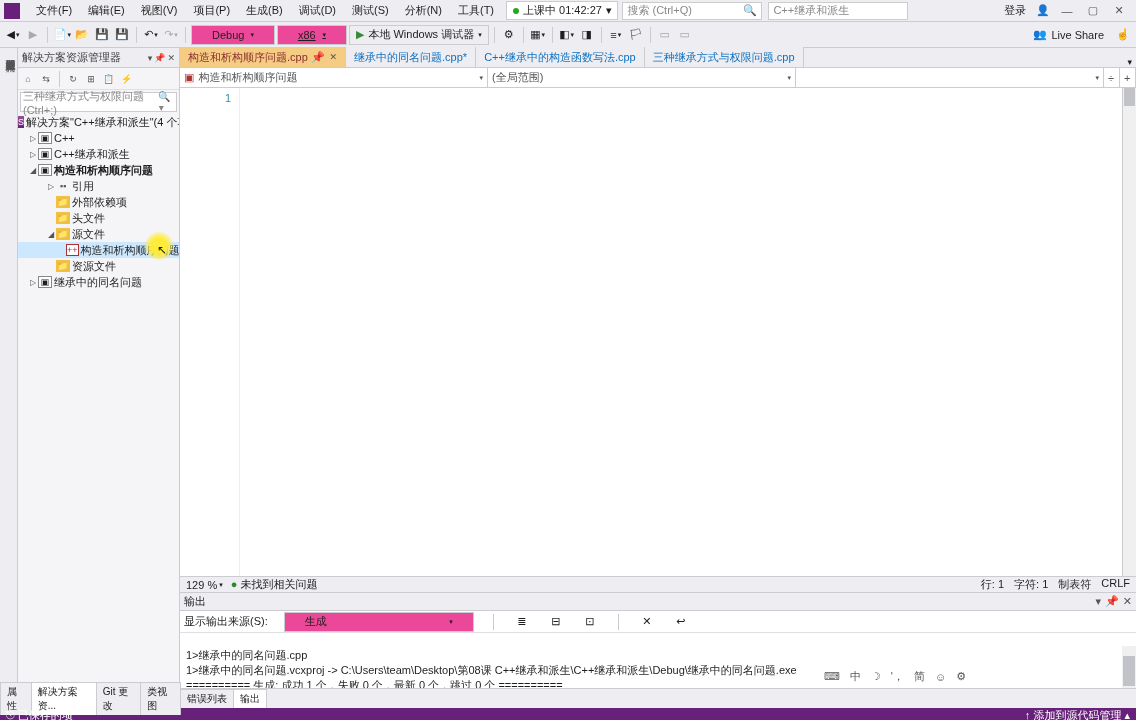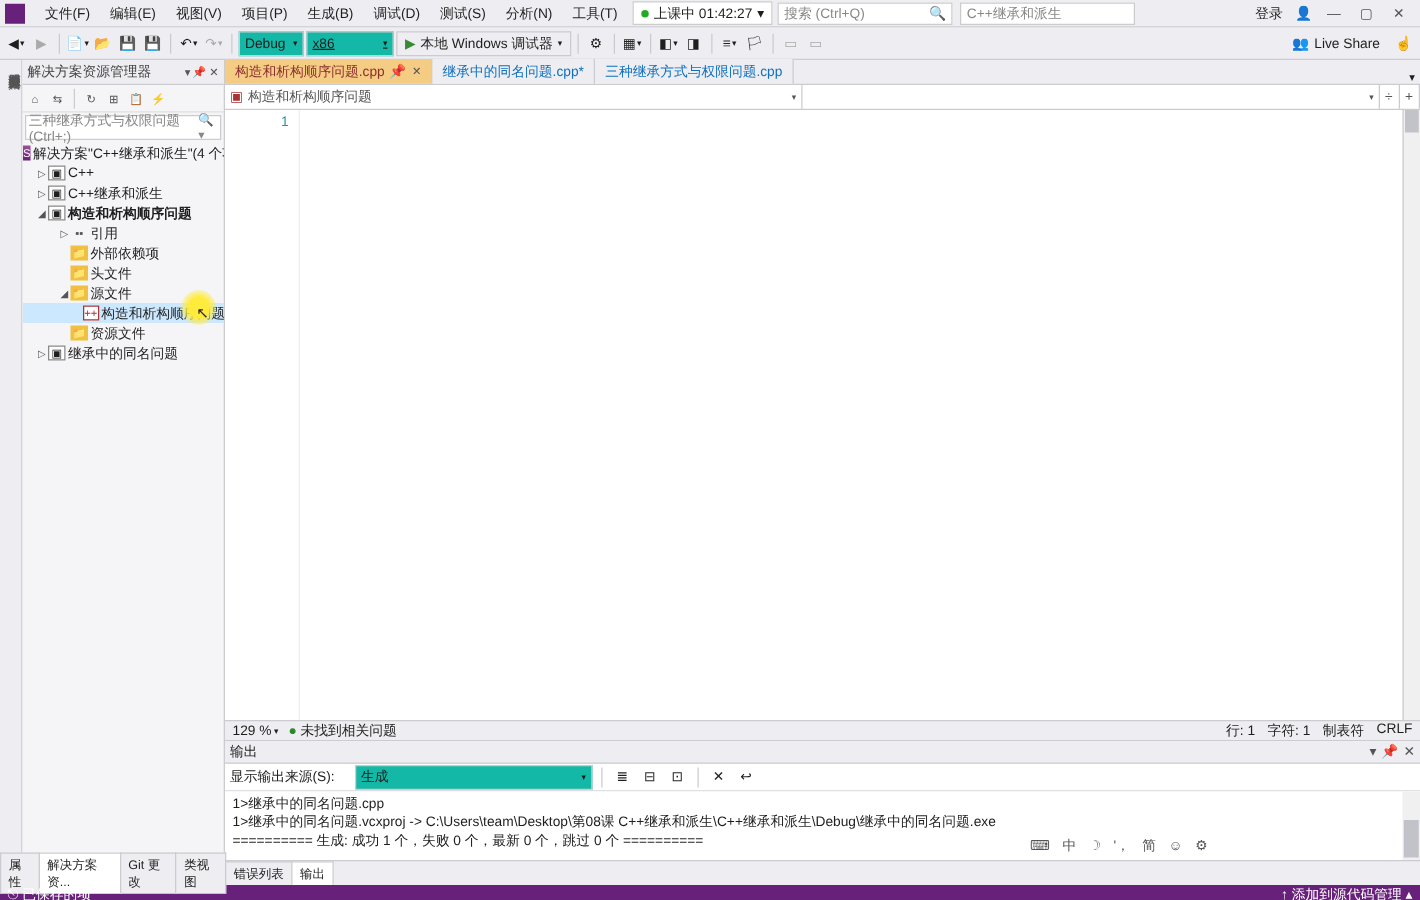--- a/index.html
+++ b/index.html
@@ -11,21 +11,21 @@
 .menubar .rec { background:#fff; border:1px solid #ccc; padding:1px 6px; display:flex; align-items:center; gap:4px; margin:0 4px; }
 .menubar .rec .dot { width:6px; height:6px; background:#2a2; border-radius:50%; }
 .menubar .search { width:140px; height:18px; border:1px solid #ccc; padding:0 4px; color:#888; display:flex; align-items:center; justify-content:space-between; background:#fff; }
 .menubar .launch { width:140px; height:18px; border:1px solid #ccc; color:#888; display:flex; align-items:center; padding:0 4px; margin-left:6px; background:#fff; }
 .menubar .login { padding:2px 6px; }
 .menubar .winbtn { width:26px; text-align:center; padding:2px 0; color:#555; }
 .toolbar { height:26px; background:#eeeef2; display:flex; align-items:center; padding:0 4px; border-bottom:1px solid #ccccd0; gap:2px; }
 .tb { width:18px; height:18px; display:flex; align-items:center; justify-content:center; border:1px solid transparent; }
 .tb.drop::after { content:"▾"; font-size:7px; margin-left:1px; }
 .sep { width:1px; height:16px; background:#ccccd0; margin:0 3px; }
-.combo { height:20px; border:1px solid #ccccd0; background:#14b8a6; display:flex; align-items:center; padding:0 4px; min-width:50px; }
+.combo { height:20px; border:1px solid #ccccd0; background:#ec4899; display:flex; align-items:center; padding:0 20px; min-width:50px; }
 .combo::after { content:"▾"; font-size:7px; margin-left:auto; padding-left:6px; }
 .runbtn { display:flex; align-items:center; gap:4px; padding:0 6px; height:20px; border:1px solid #ccccd0; }
 .runbtn .tri { color:#388a34; }
 .liveshare { margin-left:auto; display:flex; align-items:center; gap:4px; padding:0 8px; }
 .main { display:flex; height:calc(100% - 22px - 26px - 18px - 14px); }
 .leftstrip { width:18px; background:#eeeef2; border-right:1px solid #ccccd0; writing-mode:vertical-rl; text-orientation:mixed; font-size:10px; color:#555; padding-top:4px; }
 .explorer { width:162px; background:#f5f5f7; border-right:1px solid #ccccd0; display:flex; flex-direction:column; }
 .panel-hdr { background:#eeeef2; height:20px; display:flex; align-items:center; padding:0 4px; color:#444; border-bottom:1px solid #ccccd0; justify-content:space-between; }
 .panel-hdr .right { display:flex; gap:2px; }
 .panel-hdr .right span { font-size:9px; color:#555; }
@@ -60,23 +60,23 @@
 .code { flex:1; font-family:Consolas,monospace; font-size:14px; padding:4px 0 0 6px; }
 .vscroll { width:14px; background:#f0f0f0; border-left:1px solid #ccccd0; position:relative;}
 .vscroll .thumb{position:absolute;top:0;left:1px;right:1px;height:18px;background:#c2c3c9;}
 .statusline { height:16px; background:#eeeef2; border-top:1px solid #ccccd0; display:flex; align-items:center; padding:0 6px; font-size:10px; gap:8px; }
 .statusline .zoom{display:flex;align-items:center;gap:2px;}
 .statusline .ok::before{content:"●";color:#2a8a2a;margin-right:3px;}
 .statusline .right { margin-left:auto; display:flex; gap:10px; }
 .output { height:96px; background:#fff; border-top:1px solid #ccccd0; display:flex; flex-direction:column; }
 .out-hdr { height:18px; background:#eeeef2; display:flex; align-items:center; padding:0 4px; border-bottom:1px solid #ccccd0; justify-content:space-between; }
 .out-hdr .right{display:flex;gap:4px;font-size:9px;color:#555;}
-.out-tools { height:22px; display:flex; align-items:center; padding:0 4px; gap:4px; border-bottom:1px solid #e0e0e4; }
-.out-tools .combo { min-width:190px;margin-left:12px; }
-.out-body { flex:1; overflow:auto; font-family:Consolas,"Microsoft YaHei",monospace; font-size:11px; padding:2px 6px; white-space:pre; position:relative;}
+.out-tools { height:22px; display:flex; align-items:center; padding:0 4px; gap:16px; border-bottom:1px solid #e0e0e4; }
+.out-tools .combo { min-width:190px; }
+.out-body { flex:1; overflow:auto; font-family:Consolas,"Microsoft YaHei",monospace; font-size:11px; padding:2px 6px; white-space:pre; position:relative;margin-top:13px;}
 .out-scroll{width:14px;background:#f0f0f0;position:absolute;right:0;top:0;bottom:0;}
 .out-scroll .thumb{position:absolute;left:1px;right:1px;bottom:2px;height:30px;background:#c2c3c9;}
 .bottom-tabs-row { display:flex; height:20px; }
 .bottom-tabs { background:#eeeef2; display:flex; align-items:center; border-top:1px solid #ccccd0; }
 .bottom-tabs.left{width:180px;}
 .bottom-tab { padding:2px 6px; border:1px solid #ccccd0; border-bottom:none; margin-right:-1px; background:#eeeef2; font-size:10px; }
 .bottom-tab.active { background:#fff; }
 .ime-bar { position:absolute; right:170px; bottom:36px; display:flex; gap:10px; font-size:16px; color:#555; align-items:center; }
 .statusbar { height:14px; background:#68217a; color:#fff; display:flex; align-items:center; padding:0 6px; font-size:10px; }
 .statusbar .right{margin-left:auto;}
@@ -237,28 +237,34 @@
     <div class="tabs">
       <div class="tab active">
           <span>构造和析构顺序问题.cpp</span>
           <span>📌</span>
           <span class="close">✕</span>
         </div>
       <div class="tab">
           <span>继承中的同名问题.cpp*</span>
         </div>
       <div class="tab">
+          <span>C++继承中的构造函数写法.cpp</span>
+        </div>
+      <div class="tab">
           <span>三种继承方式与权限问题.cpp</span>
         </div>
       <div style="margin-left:auto;padding:0 4px;font-size:9px;">▾</div>
     </div>
     <div class="nav">
       <div class="seg">
           <span style="color:#a33;margin-right:4px;">▣</span>
           <span>构造和析构顺序问题</span>
+        </div>
+      <div class="seg">
+          <span>(全局范围)</span>
         </div>
       <div class="seg"></div>
       <div class="seg small noar">÷</div>
       <div class="seg small noar">+</div>
     </div>
     <div class="code-wrap">
       <div class="gutter">
           <div>1</div>
         </div>
       <div class="code"></div>

